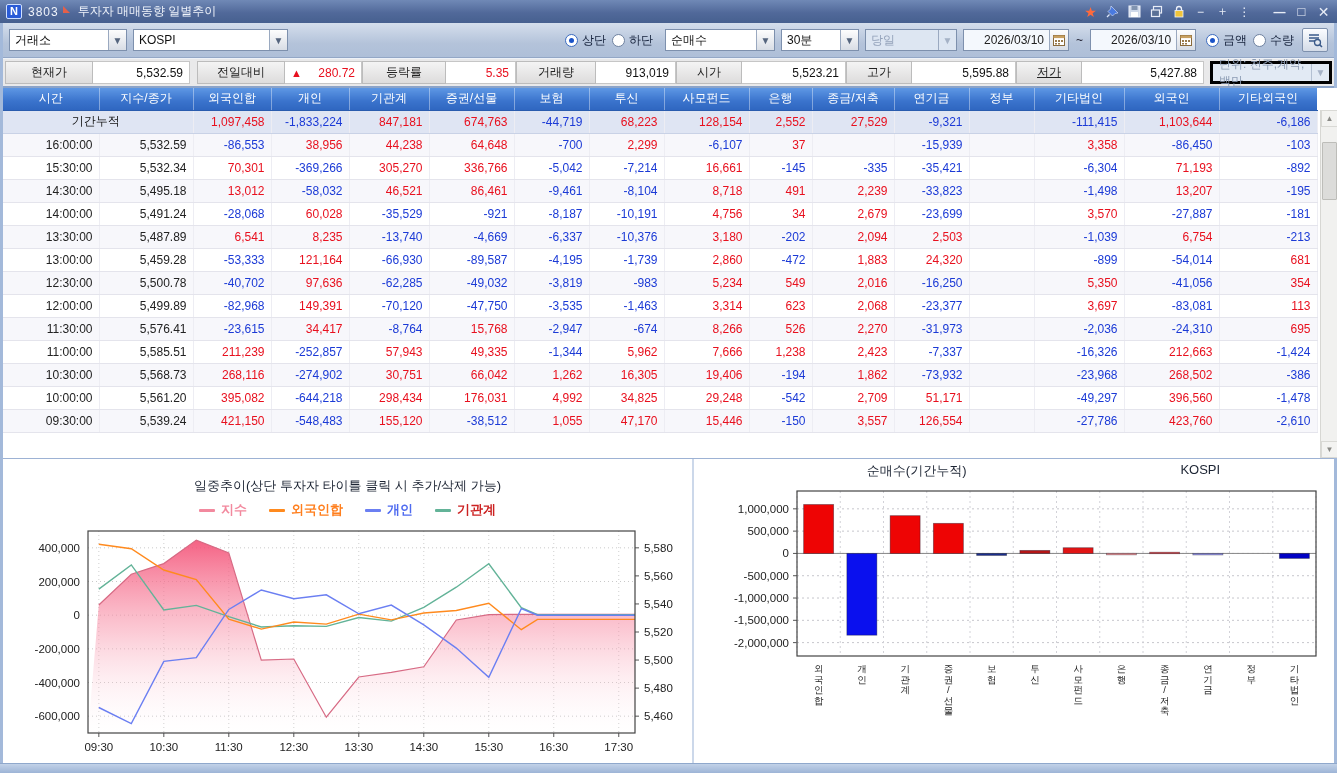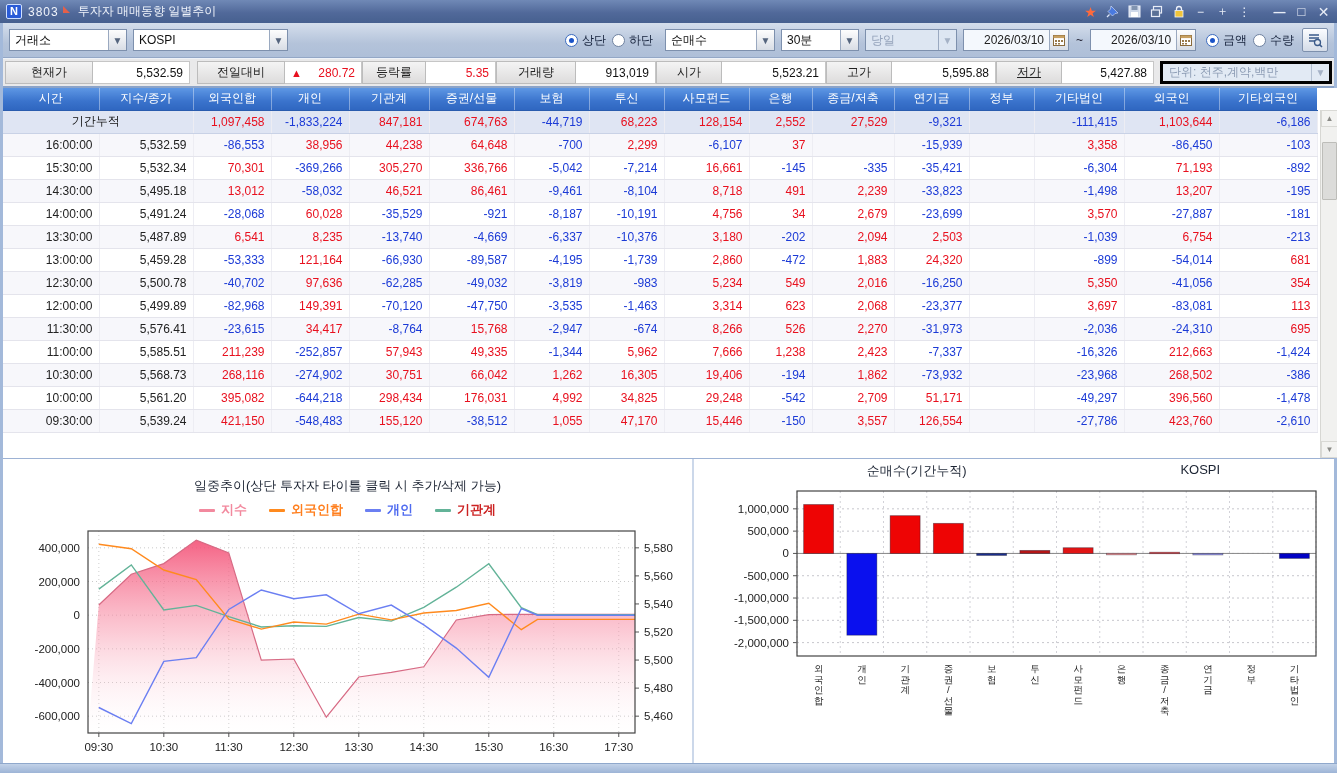--- a/index.html
+++ b/index.html
@@ -227,38 +227,38 @@
   <div class="inforow">
       <div class="flabel" style="width: 88px;">현재가</div>
       <div class="fvalue" style="width: 97px;">
         <span>5,532.59</span>
       </div>
       <div class="flabel" style="width: 88px; margin-left: 7px;">전일대비</div>
       <div class="fvalue red" style="width: 77px;">
         <span class="arr red">▲</span>
         <span>280.72</span>
       </div>
-      <div class="flabel" style="width: 64px;">등락률</div>
+      <div class="flabel" style="width: 84px;">등락률</div>
       <div class="fvalue red" style="width: 70px;">
         <span>5.35</span>
       </div>
       <div class="flabel" style="width: 80px;">거래량</div>
       <div class="fvalue" style="width: 80px;">
         <span>913,019</span>
       </div>
       <div class="flabel" style="width: 66px;">시가</div>
       <div class="fvalue" style="width: 104px;">
         <span>5,523.21</span>
       </div>
       <div class="flabel" style="width: 66px;">고가</div>
       <div class="fvalue" style="width: 104px;">
         <span>5,595.88</span>
       </div>
       <div class="flabel" style="width: 66px; text-decoration: underline;">저가</div>
-      <div class="fvalue" style="width: 92px;">
+      <div class="fvalue" style="width: 122px;">
         <span>5,427.88</span>
       </div>
       <div class="unitcombo">
         <span class="cval">단위: 천주,계약,백만</span>
         <span class="carr">▼</span>
       </div>
     </div>
 
   <div class="tablewrap">
     <table class="grid">

